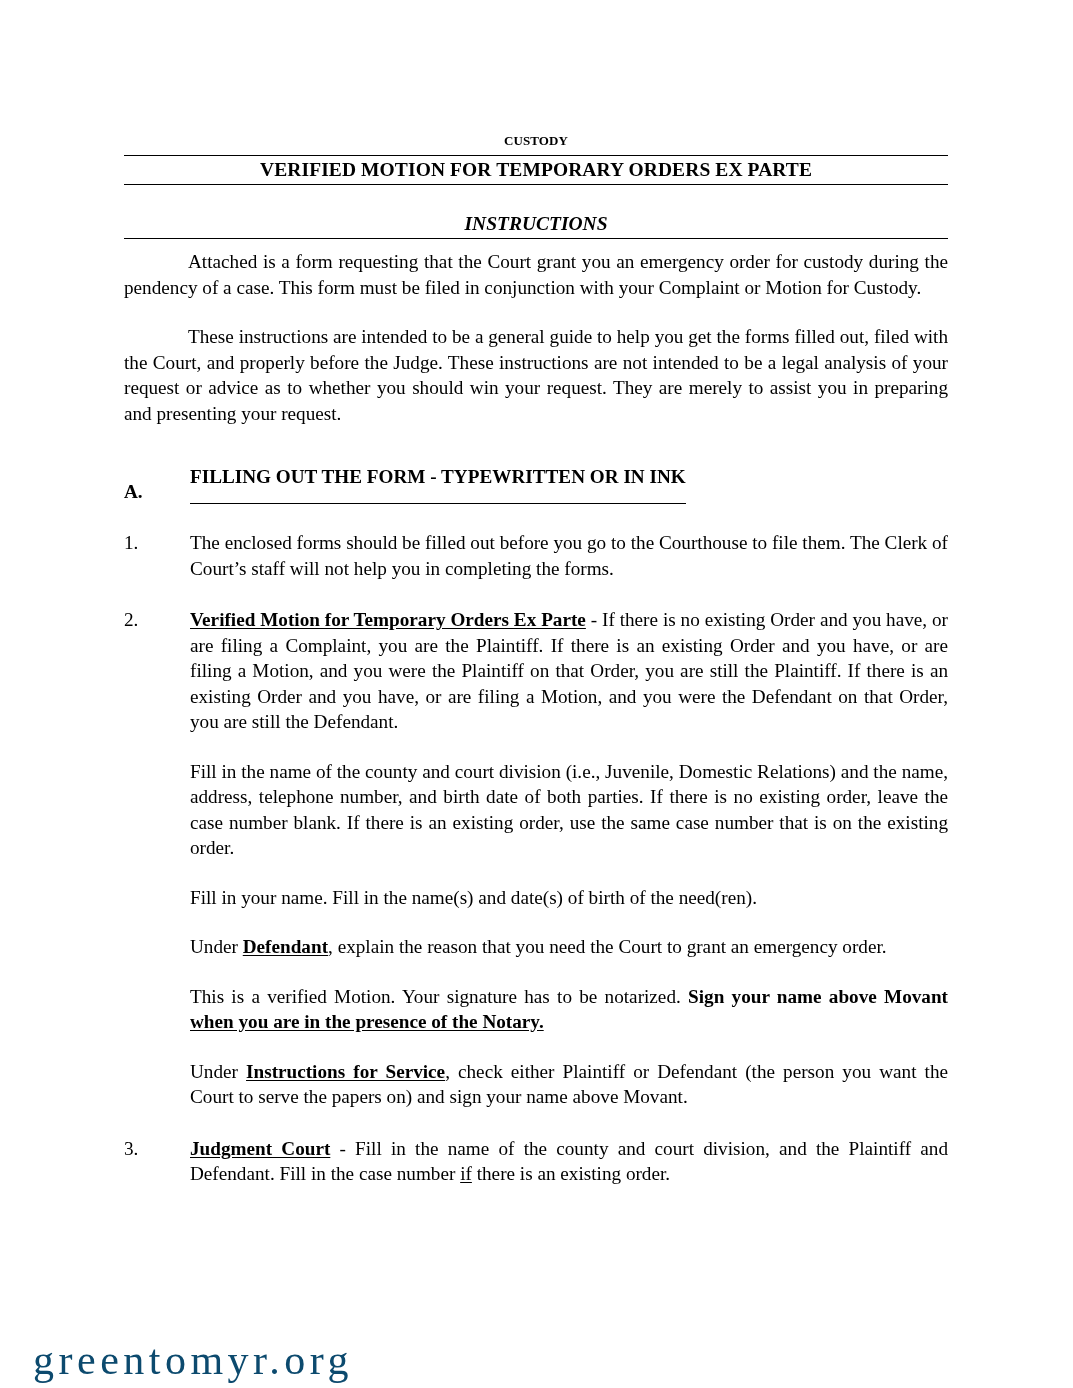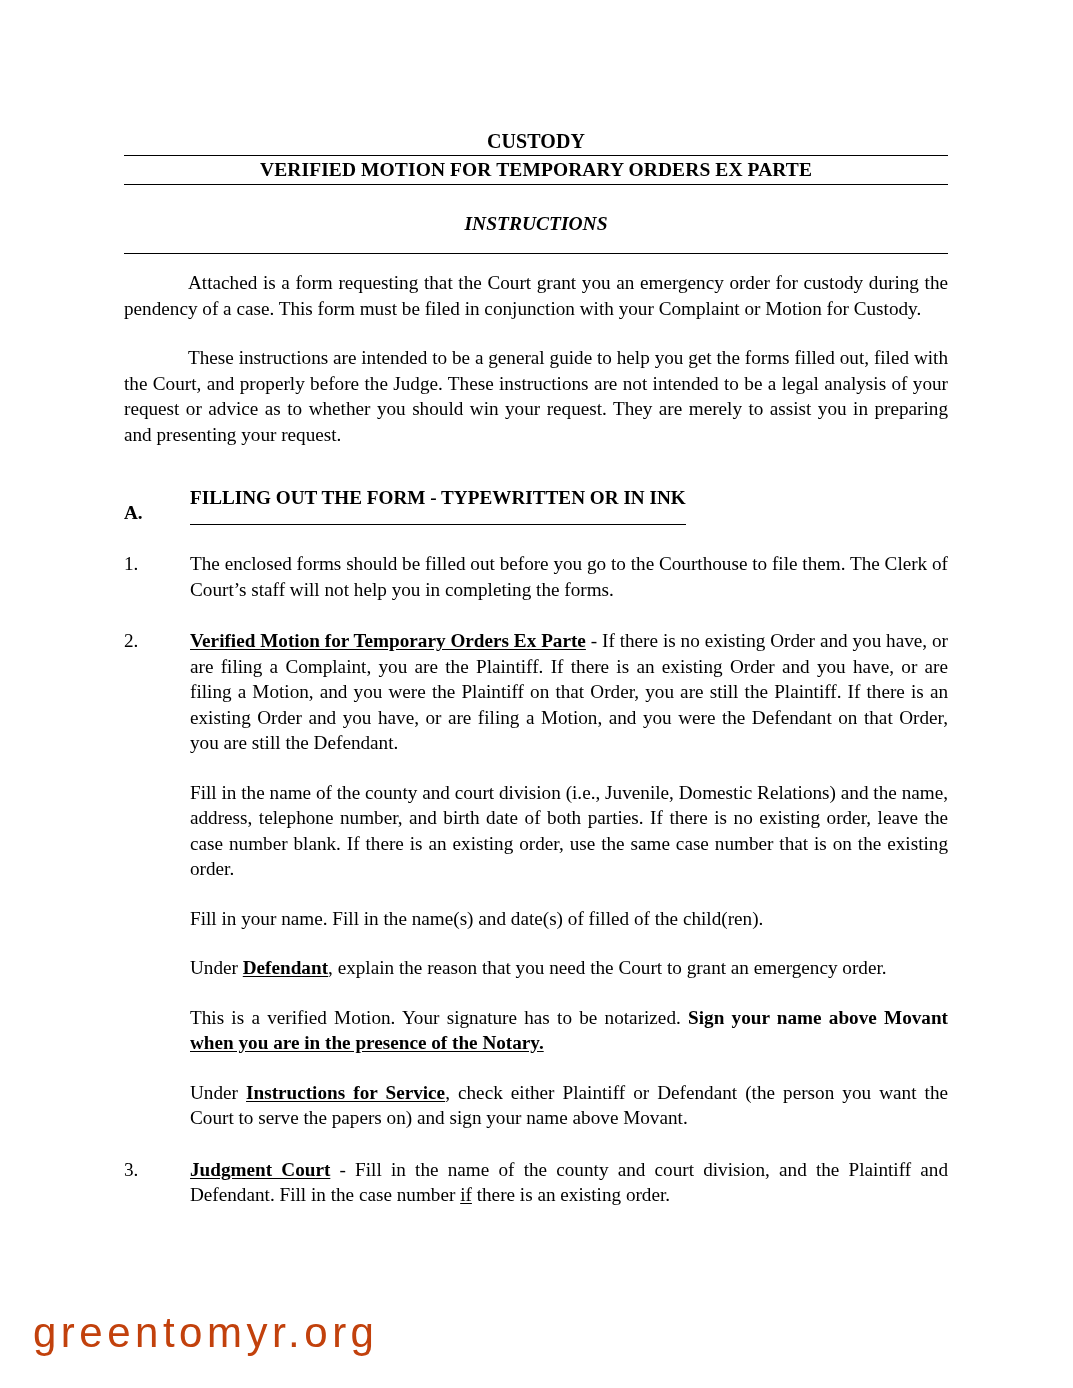--- a/index.html
+++ b/index.html
@@ -33,54 +33,54 @@
   }
 
   
   .title-block {
     margin-top: 128px;
   }
   .title-line {
     display: block;
     text-align: center;
     font-weight: bold;
-    font-size: 20px;
+    font-size: 13px;
     line-height: 26px;
     letter-spacing: 0.1px;
     border-bottom: 1.6px solid #000;
     padding-bottom: 1px;
   }
   .title-line.second {
     font-size: 19.5px;
     margin-top: 1px;
   }
 
   .instructions-head {
     display: block;
     text-align: center;
     font-weight: bold;
     font-style: italic;
     font-size: 19.5px;
     line-height: 26px;
     border-bottom: 1.6px solid #000;
-    padding-bottom: 16px;
+    padding-bottom: 1px;
     margin-top: 26px;
   }
 
   
   p {
     margin: 0;
     font-size: 19.2px;
     line-height: 25.5px;
     text-align: justify;
     text-justify: inter-word;
   }
 
   .intro-p {
-    margin-top: 16px;
+    margin-top: 10px;
     text-indent: 64px;
   }
   .intro-p.second {
     margin-top: 24px;
   }
 
   
   .section-head {
     margin-top: 38px;
     font-weight: bold;
@@ -136,26 +136,26 @@
     align-items: baseline;
   }
   .footer-left { flex: 0 0 470px; }
   .footer-mid { flex: 0 0 206px; }
   .footer-right { flex: 1 1 auto; text-align: right; }
 
   
   .watermark {
     position: absolute;
     left: 33px;
-    top: 1307px;
-    font-family: Liberation Sans, sans-serif;
+    top: 1334px;
+    font-family: Liberation Serif, serif;
     font-size: 42px;
     line-height: 52px;
     letter-spacing: 4.5px;
-    color: #c2410c;
+    color: #0c4a6e;
     white-space: nowrap;
   }
 </style>
 </head>
 <body>
 
 <div class="page">
   <div class="content">
 
     <div class="title-block">
@@ -178,21 +178,21 @@
           <span class="item-num">1.</span>
           <div class="item-body">
             <p><span>The enclosed forms should be filled out before you go to the Courthouse to file them.  The Clerk of Court’s staff will not help you in completing the forms.</span></p>
           </div>
         </div>
         <div class="item">
           <span class="item-num">2.</span>
           <div class="item-body">
             <p><span class="bu">Verified Motion for Temporary Orders Ex Parte</span><span> - If there is no existing Order and you have, or are filing a Complaint, you are the Plaintiff.  If there is an existing Order and you have, or are filing a Motion, and you were the Plaintiff on that Order, you are still the Plaintiff.  If there is an existing Order and you have, or are filing a Motion, and you were the Defendant on that Order, you are still the Defendant.</span></p>
             <p><span>Fill in the name of the county and court division (i.e., Juvenile, Domestic Relations) and the name, address, telephone number, and birth date of both parties.  If there is no existing order, leave the case number blank.  If there is an existing order, use the same case number that is on the existing order.</span></p>
-            <p><span>Fill in your name.  Fill in the name(s) and date(s) of filled of the child(ren).</span></p>
+            <p><span>Fill in your name.  Fill in the name(s) and date(s) of birth of the need(ren).</span></p>
             <p><span>Under </span><span class="bu">Defendant</span><span>, explain the reason that you need the Court to grant an emergency order.</span></p>
             <p><span>This is a verified Motion.  Your signature has to be notarized.  </span><b>Sign your name above Movant </b><span class="bu">when you are in the presence of the Notary.</span></p>
             <p><span>Under </span><span class="bu">Instructions for Service</span><span>, check either Plaintiff or Defendant (the person you want the Court to serve the papers on) and sign your name above Movant.</span></p>
           </div>
         </div>
         <div class="item">
           <span class="item-num">3.</span>
           <div class="item-body">
             <p><span class="bu">Judgment Court</span><span> - Fill in the name of the county and court division, and the Plaintiff and Defendant.  Fill in the case number </span><u>if</u><span> there is an existing order.</span></p>
           </div>

